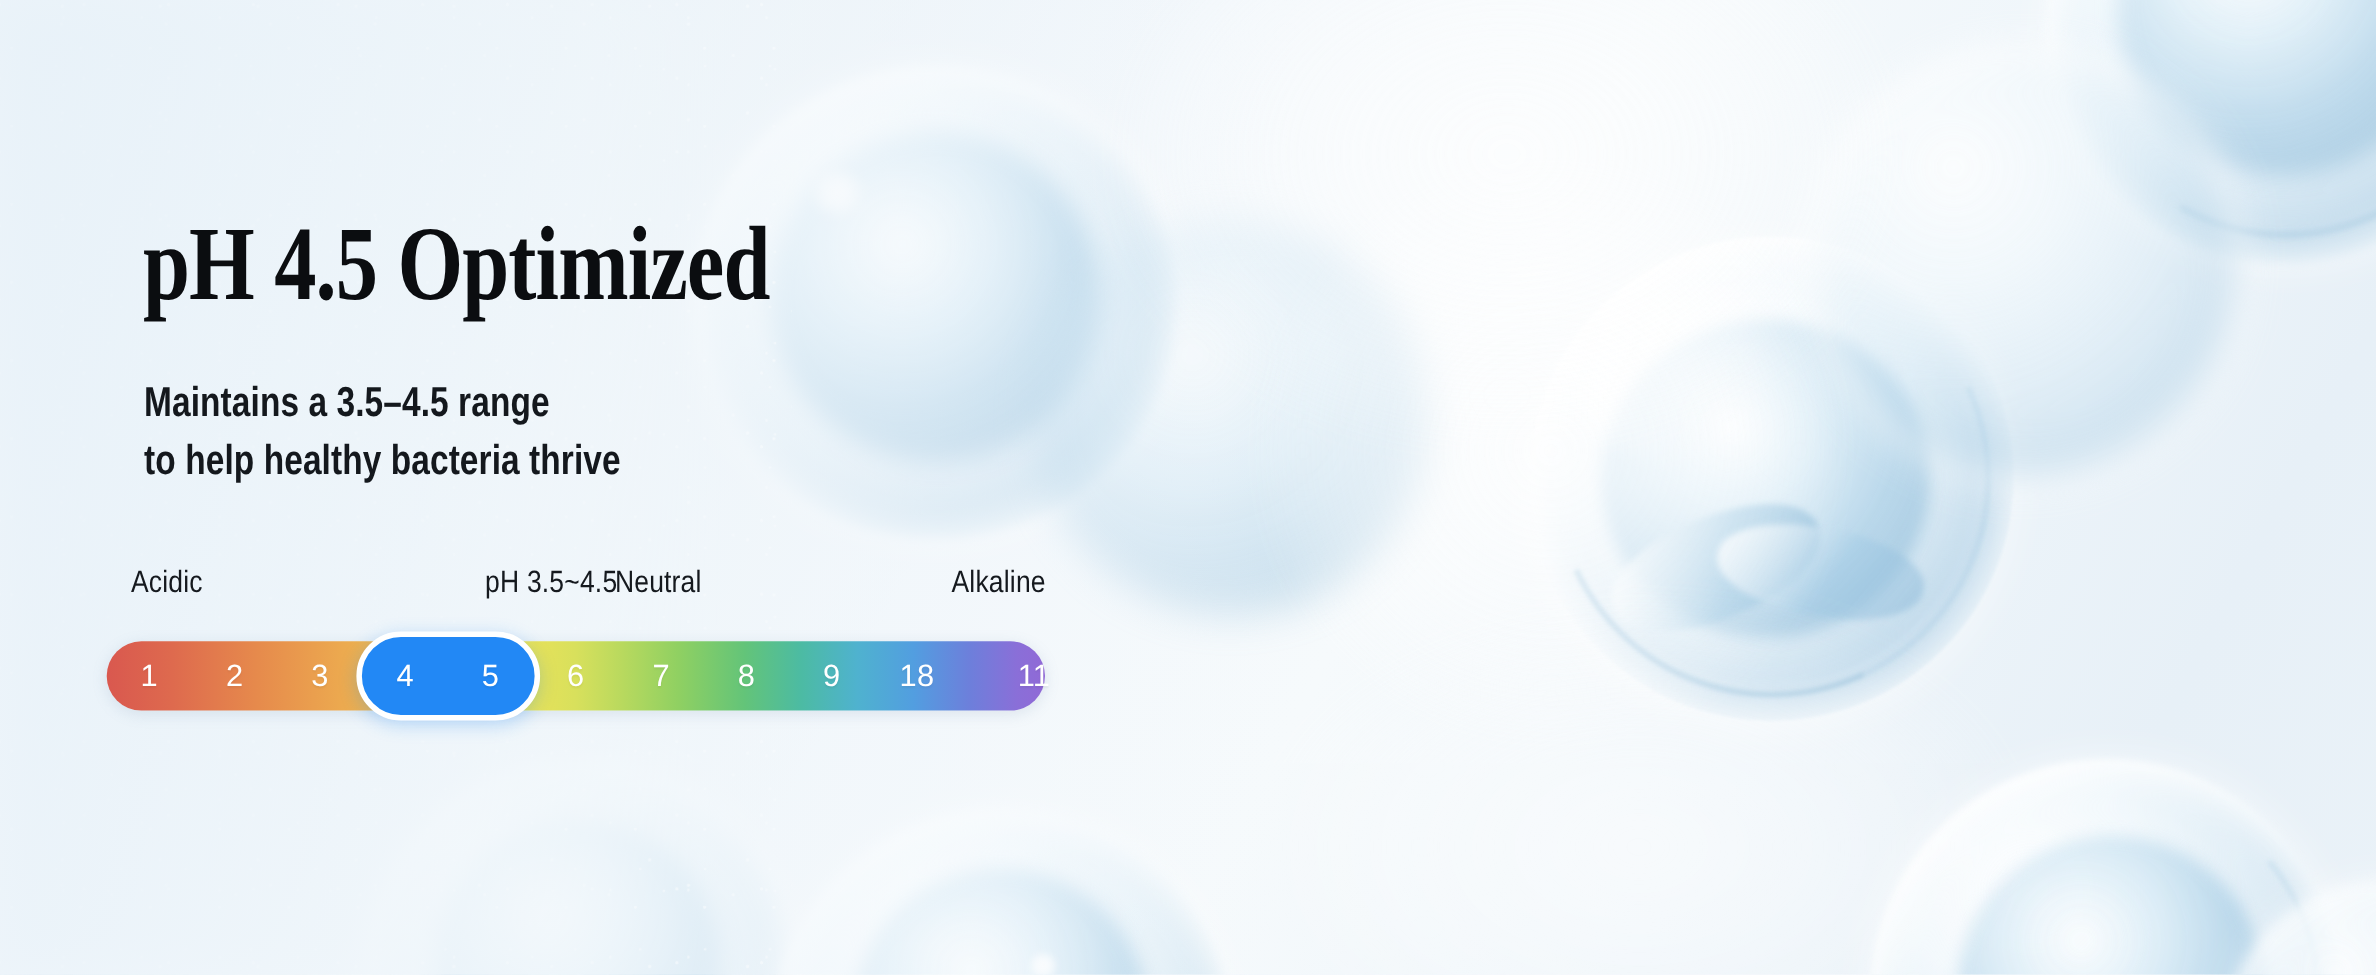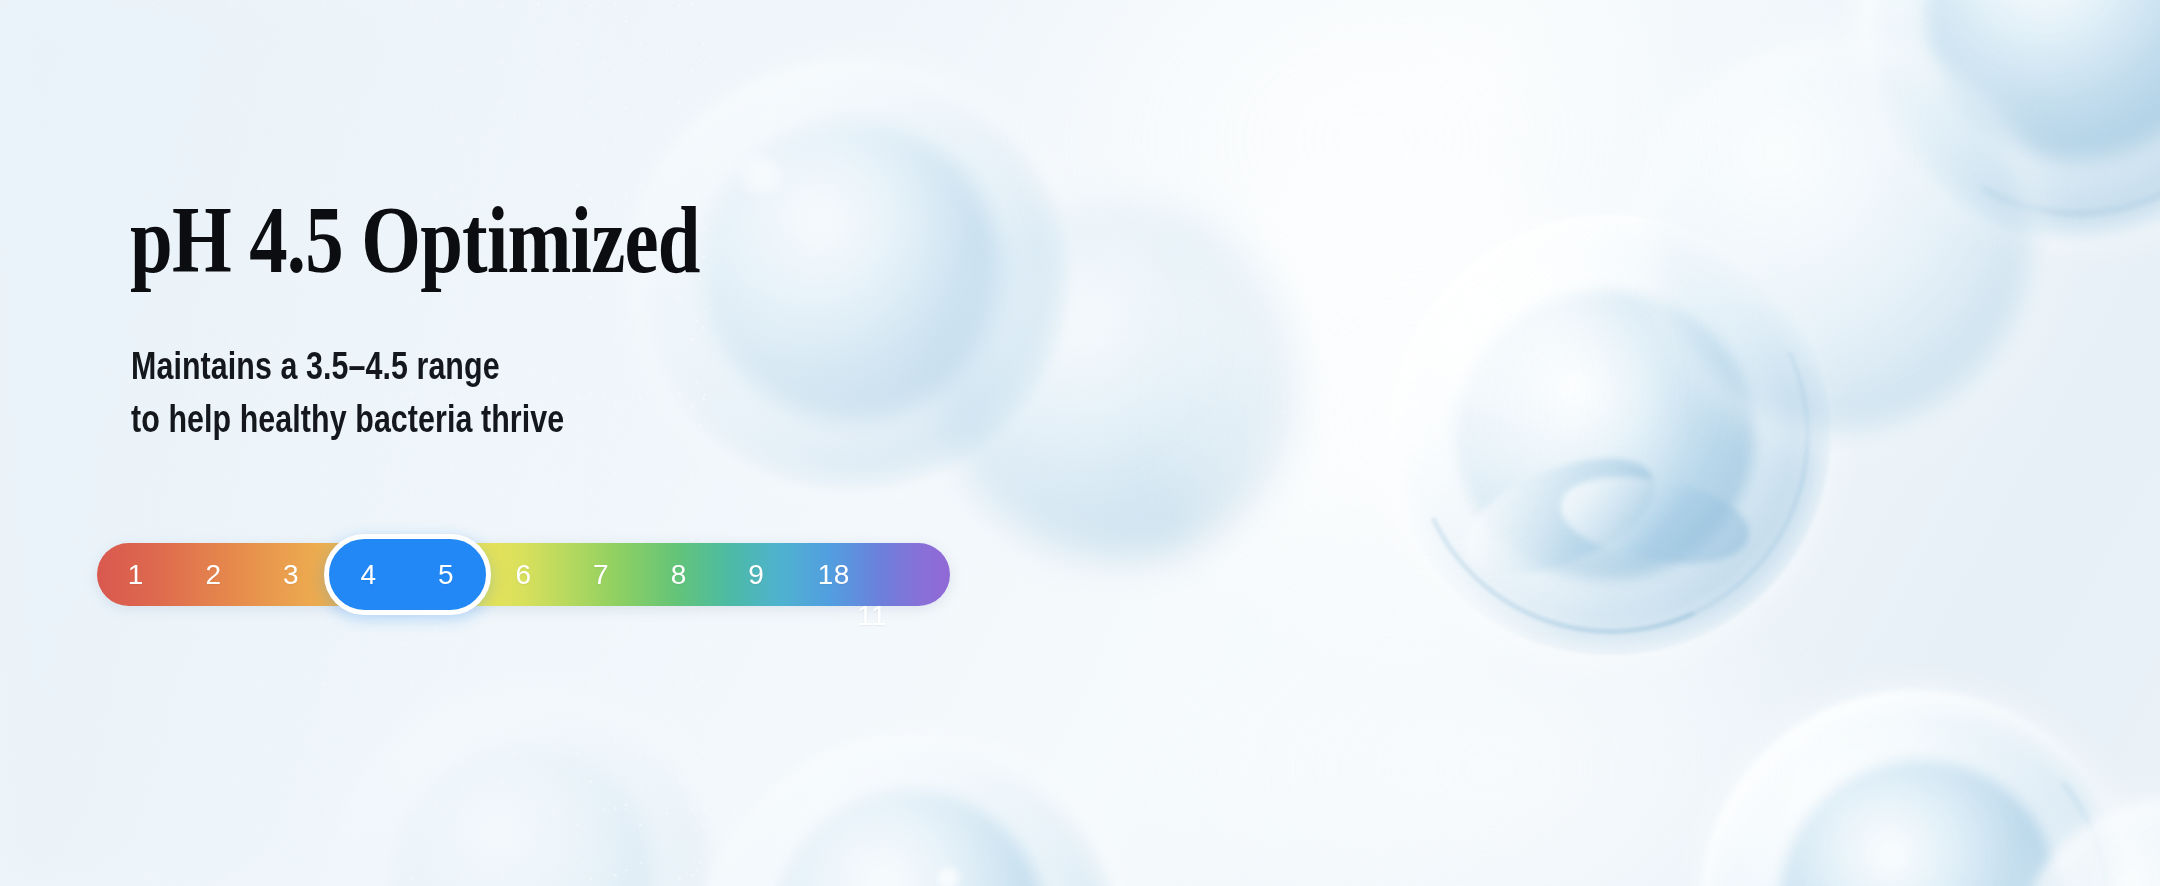--- a/index.html
+++ b/index.html
@@ -268,32 +268,38 @@
 
   <h1 class="headline">pH 4.5 Optimized</h1>
 
   <div class="subtitle">
     <div>Maintains a 3.5–4.5 range</div>
     <div>to help healthy bacteria thrive</div>
   </div>
 
   <div class="scale">
 
+    <div class="scale-labels">
+      <span class="lbl-acidic">Acidic</span>
+      <span class="lbl-range">pH 3.5~4.5</span>
+      <span class="lbl-neutral">Neutral</span>
+      <span class="lbl-alkaline">Alkaline</span>
+    </div>
 
     <div class="bar-wrap">
       <div class="bar" id="ph-bar">
           <div class="pill" style="left: 226.636px; width: 167.091px;"></div>
           <span class="num" style="left: 38.7727px;">1</span>
           <span class="num" style="left: 116.318px;">2</span>
           <span class="num" style="left: 193.864px;">3</span>
           <span class="num on-pill" style="left: 271.409px;">4</span>
           <span class="num on-pill" style="left: 348.955px;">5</span>
           <span class="num" style="left: 426.5px;">6</span>
           <span class="num" style="left: 504.045px;">7</span>
           <span class="num" style="left: 581.591px;">8</span>
           <span class="num" style="left: 659.136px;">9</span>
           <span class="num" style="left: 736.682px;">18</span>
-          <span class="num" style="left: 775px; margin-top: 41px;">11</span>
+          <span class="num" style="left: 843px;">11</span>
         </div>
     </div>
 
   </div>
 </div>
 
 </body></html>

